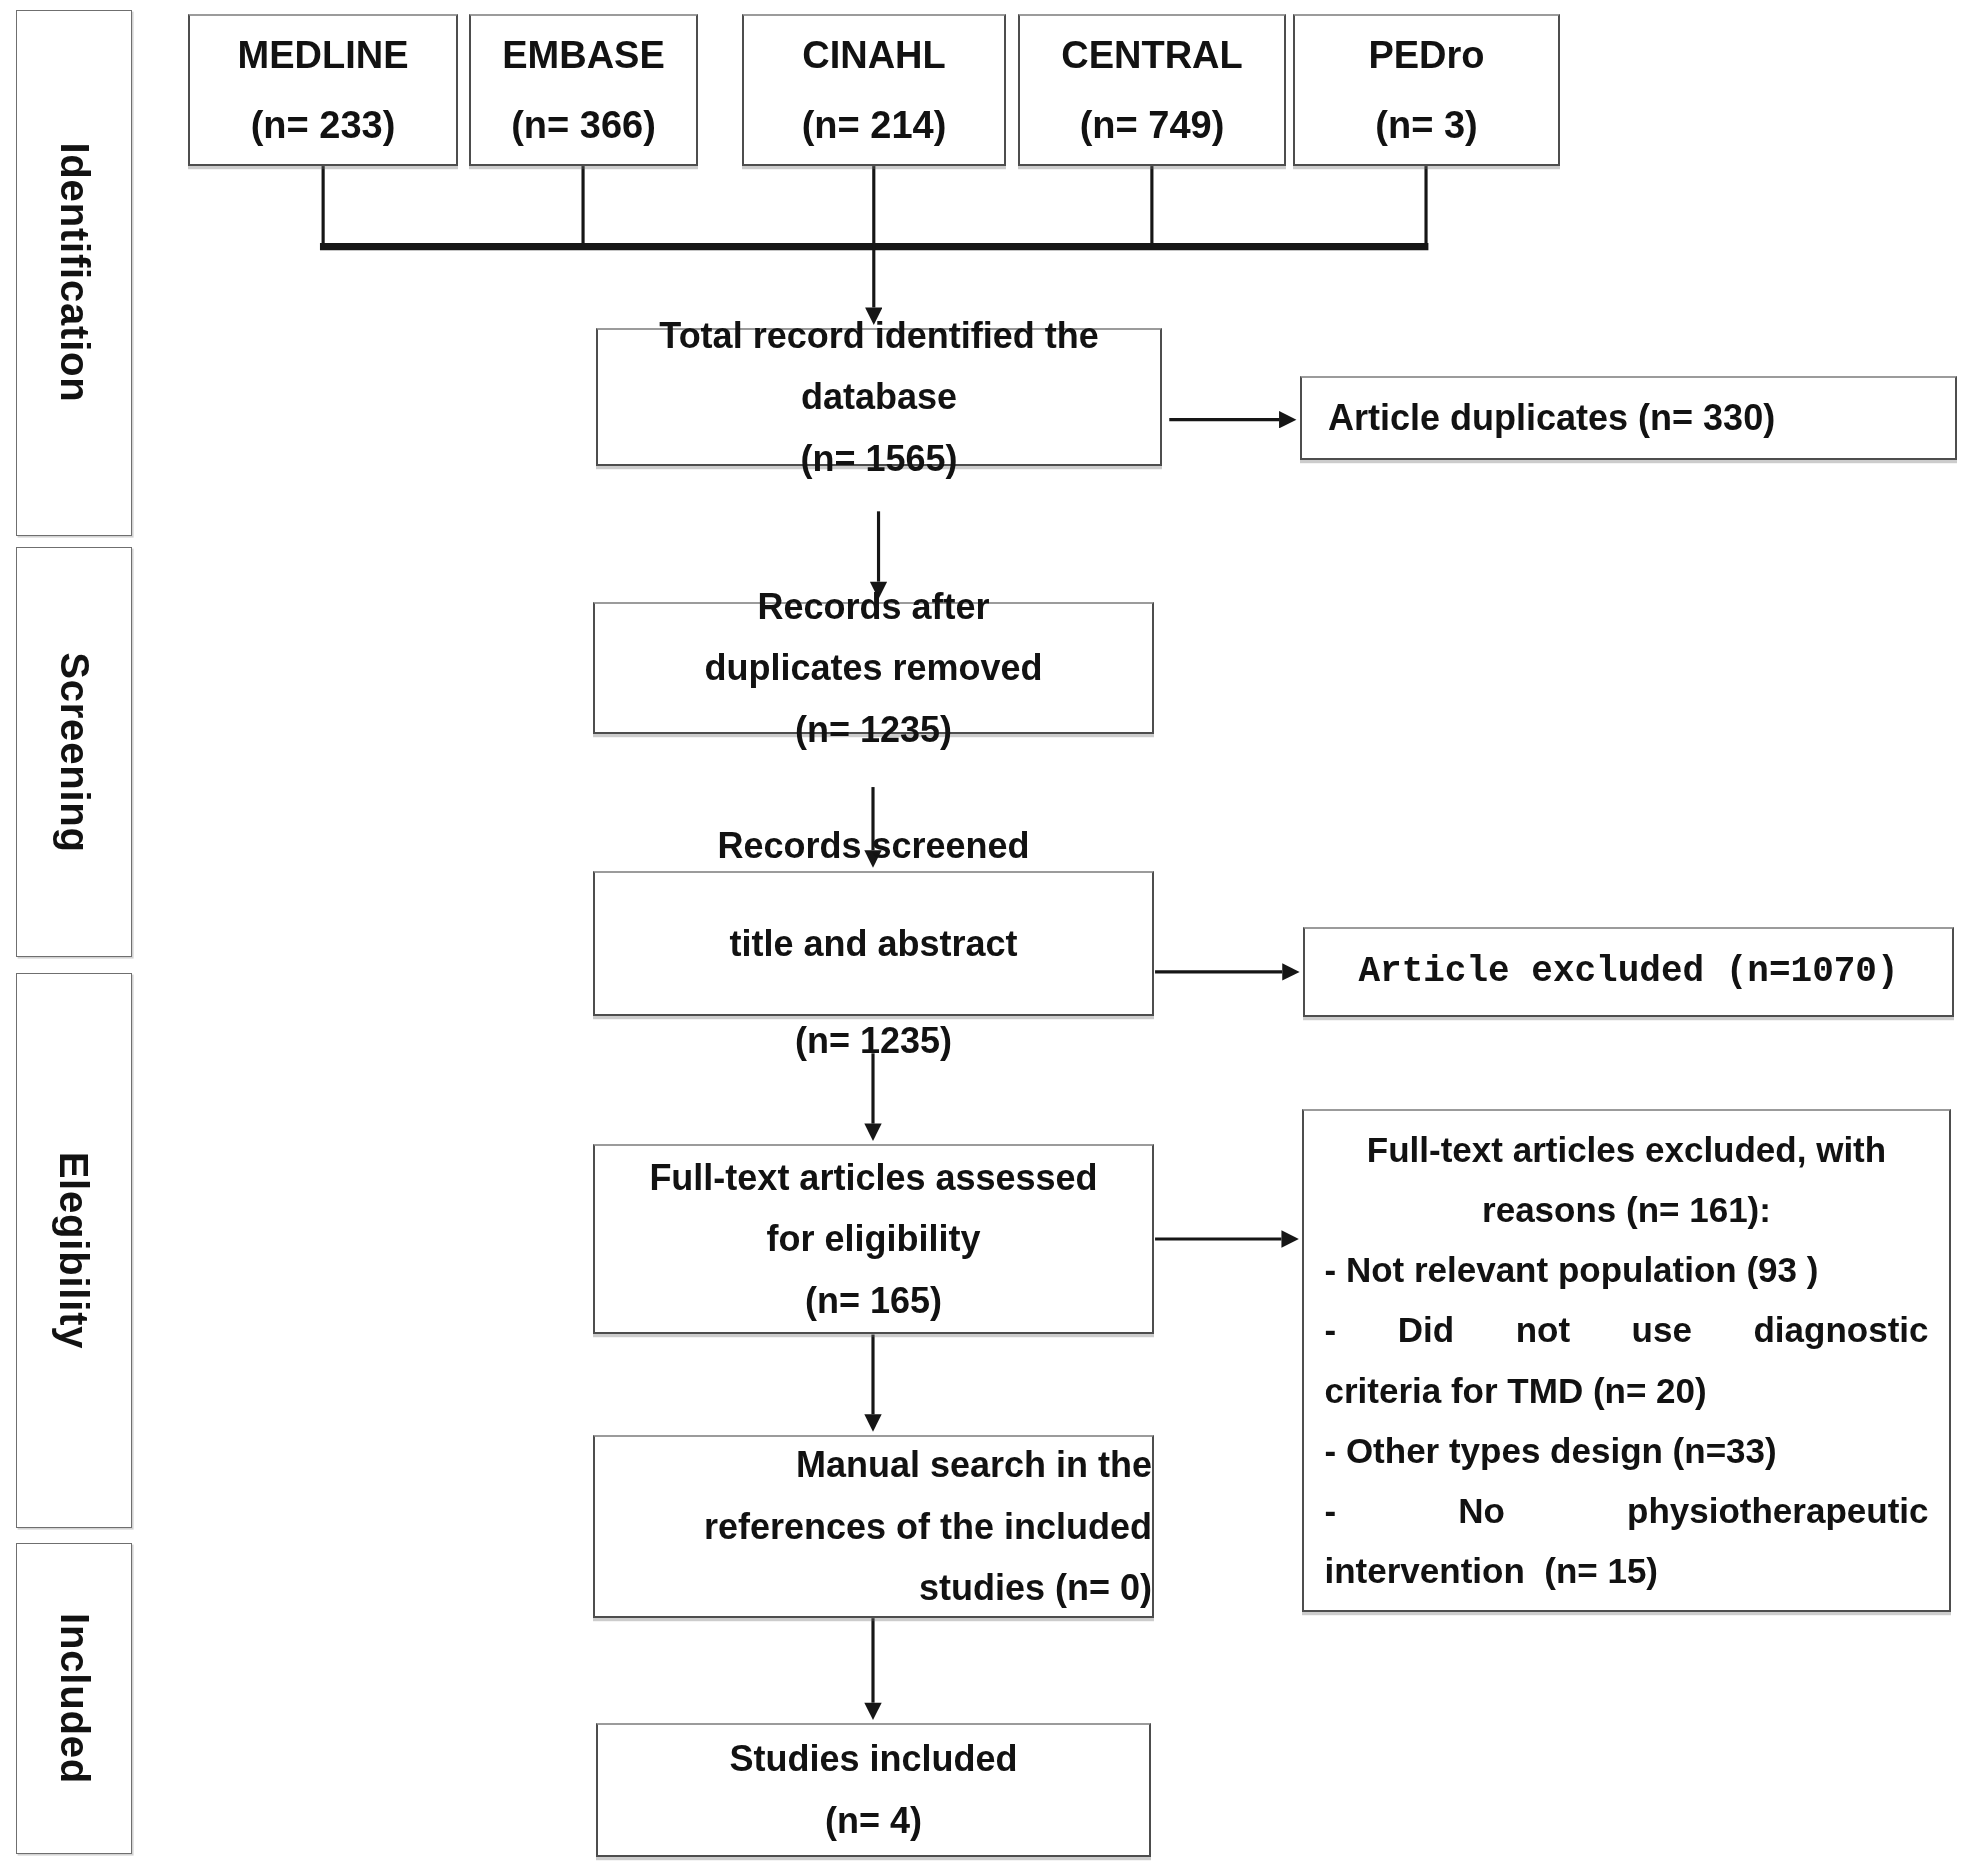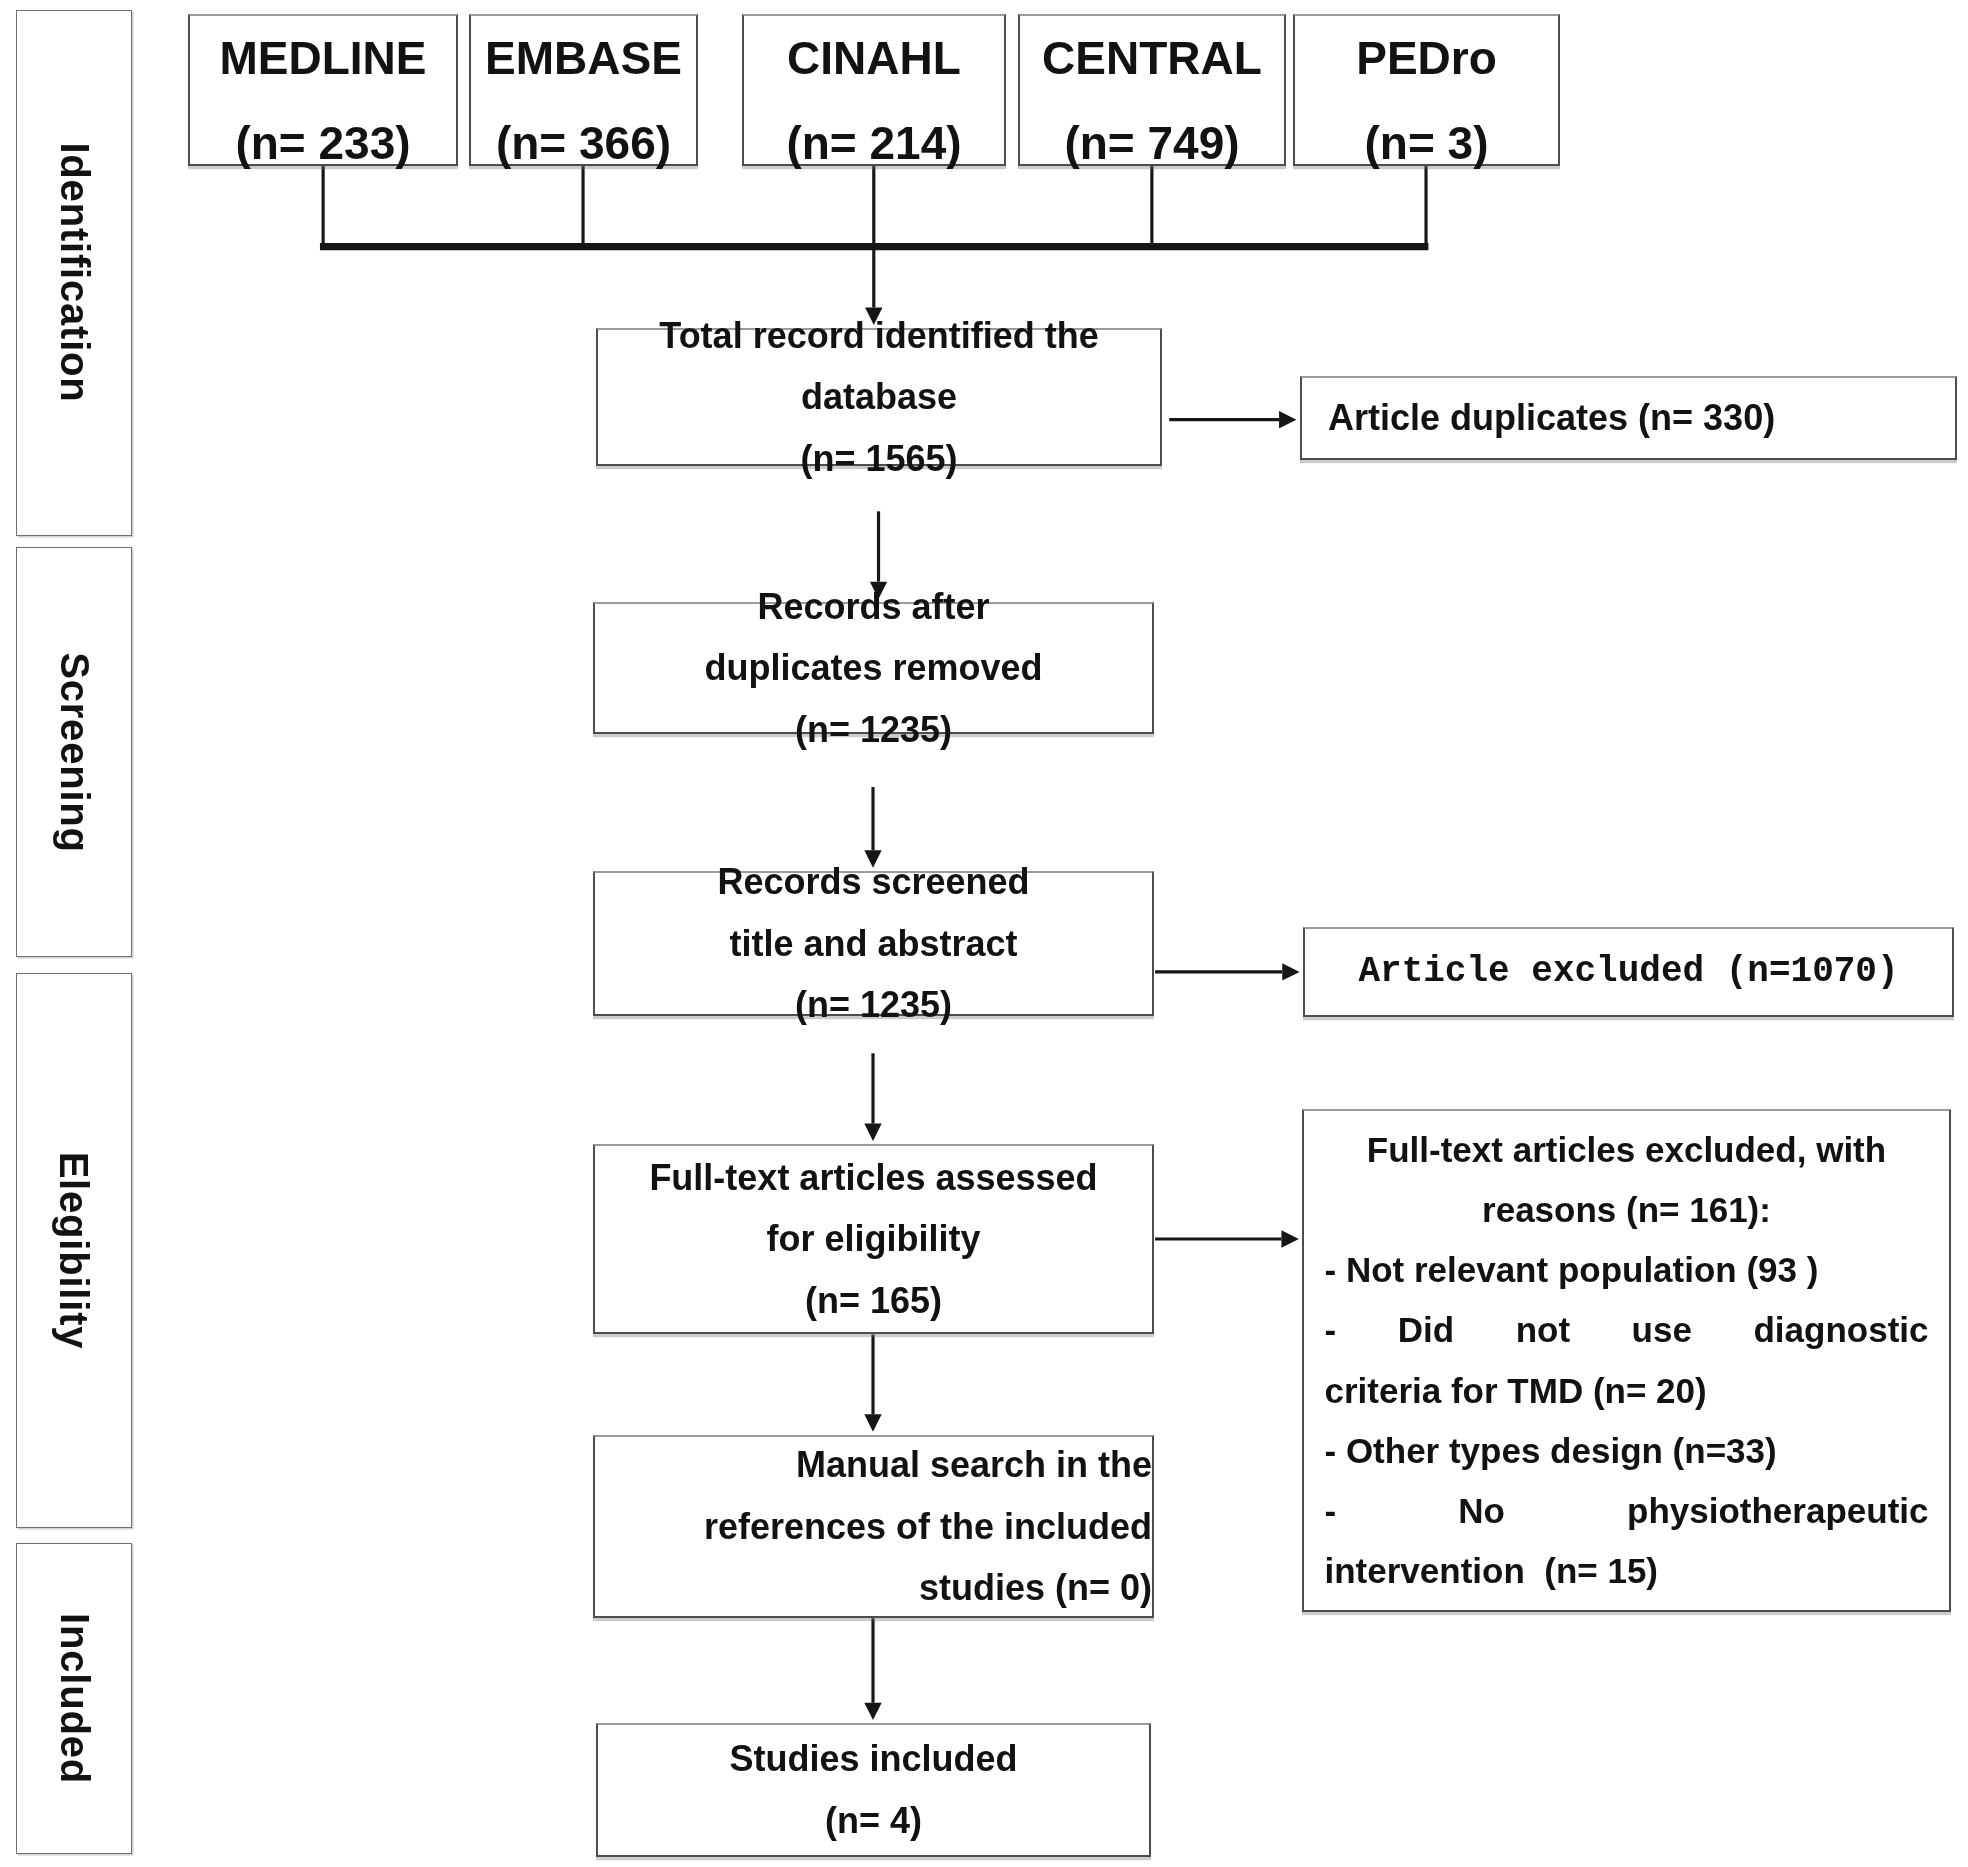--- a/index.html
+++ b/index.html
@@ -18,21 +18,21 @@
     background:#ffffff;
     border:2.4px solid #4d4d4d;
     border-top-color:#9b9b9b;
     box-shadow:0 3.2px 0 rgba(110,110,110,.35);
     display:flex;
     flex-direction:column;
     align-items:center;
     justify-content:center;
     text-align:center;
   }
-  .dbbox { font-size:46px; line-height:1.85;justify-content:space-between; }
+  .dbbox { font-size:38px; line-height:1.85; }
   .flowbox { font-size:36px; line-height:1.71; }
   .sidebox { font-size:36px; line-height:1.4; }
   .stagebox {
     position:absolute;
     box-sizing:border-box;
     background:#ffffff;
     border:1.6px solid #6f6f6f;
     box-shadow:1.6px 1.6px 0 rgba(130,130,130,.35);
     display:flex; align-items:center; justify-content:center;
   }
@@ -128,21 +128,21 @@
   <div class="box sidebox leftpad" style="left:1300px; top:376px; width:657px; height:84px;">
     <div class="xline">Article duplicates (n= 330)</div>
   </div>
 
   <div class="box flowbox" style="left:593px; top:602px; width:561px; height:132px;">
     <div class="xline">Records after</div>
     <div class="xline">duplicates removed</div>
     <div class="xline">(n= 1235)</div>
   </div>
 
-  <div class="box flowbox" style="left:593px; top:871px; width:561px; height:145px;">
+  <div class="box flowbox" style="left:593px; top:871px; width:561px; height:145px;gap:36px;">
     <div class="xline">Records screened</div>
     <div class="xline">title and abstract</div>
     <div class="xline">(n= 1235)</div>
   </div>
 
   <div class="box sidebox" style="left:1303px; top:927px; width:651px; height:90px;font-family:Liberation Mono, monospace;">
     <div class="xline">Article excluded (n=1070)</div>
   </div>
 
   <div class="box flowbox" style="left:593px; top:1144px; width:561px; height:190px;">

